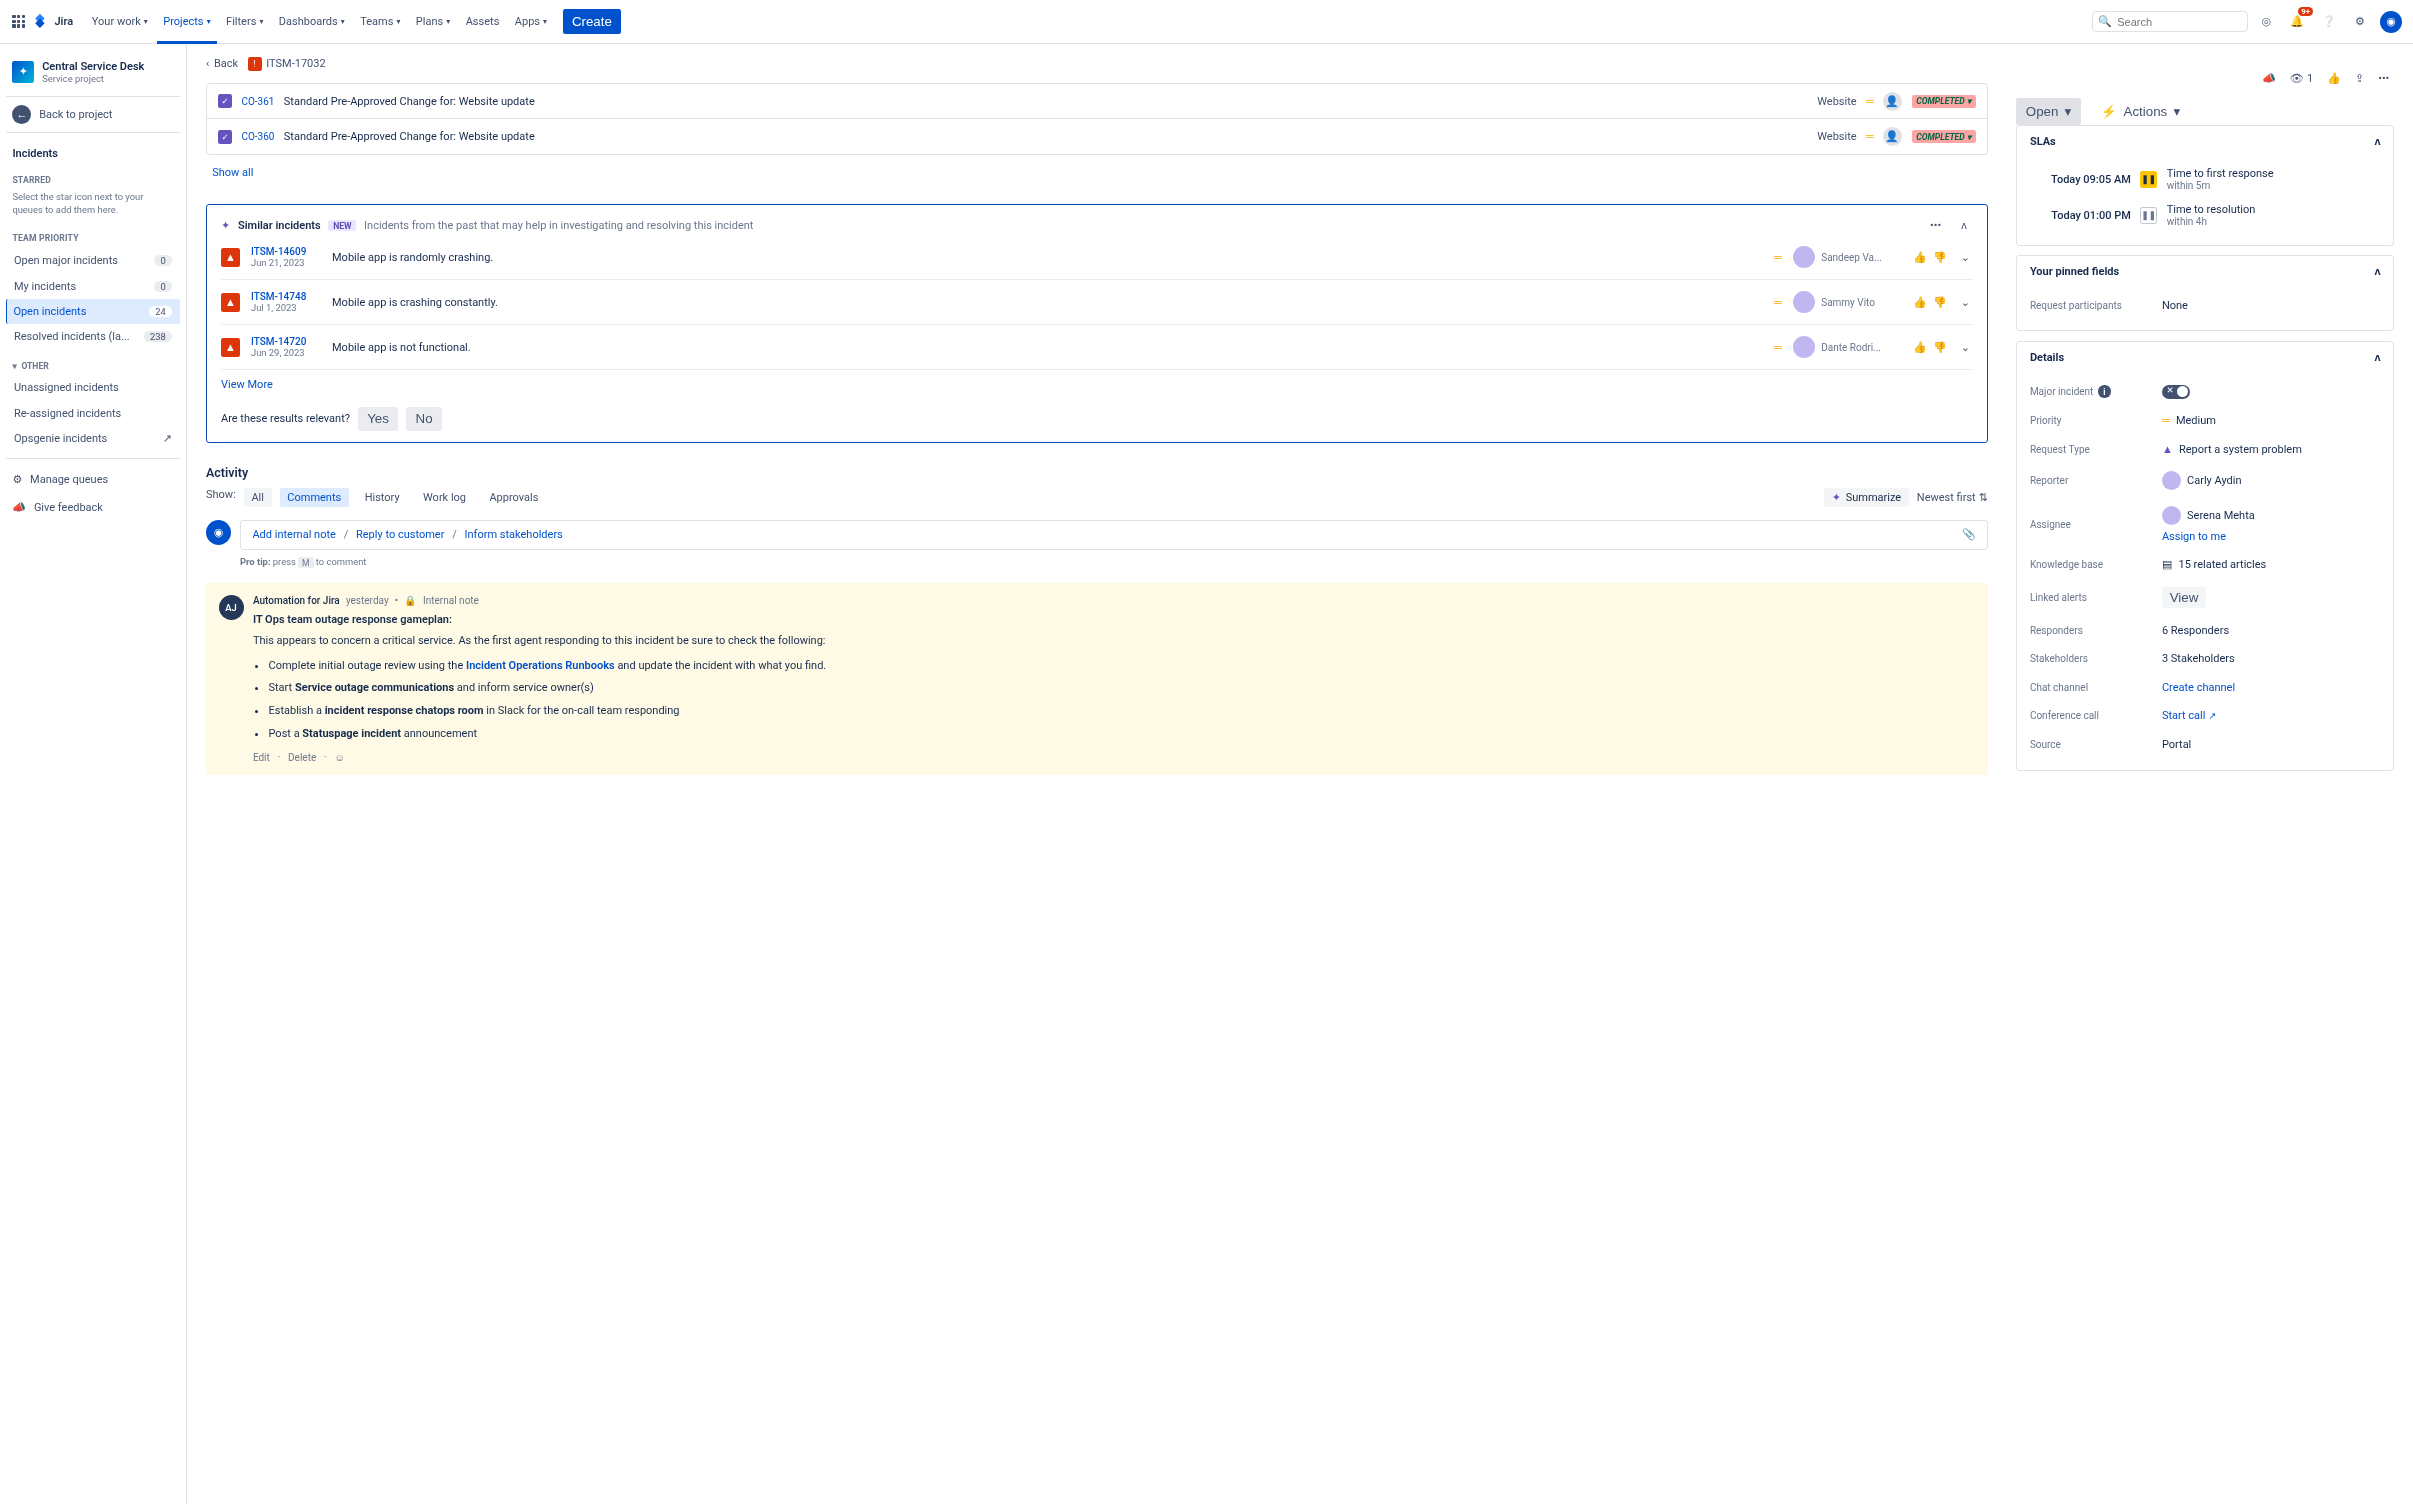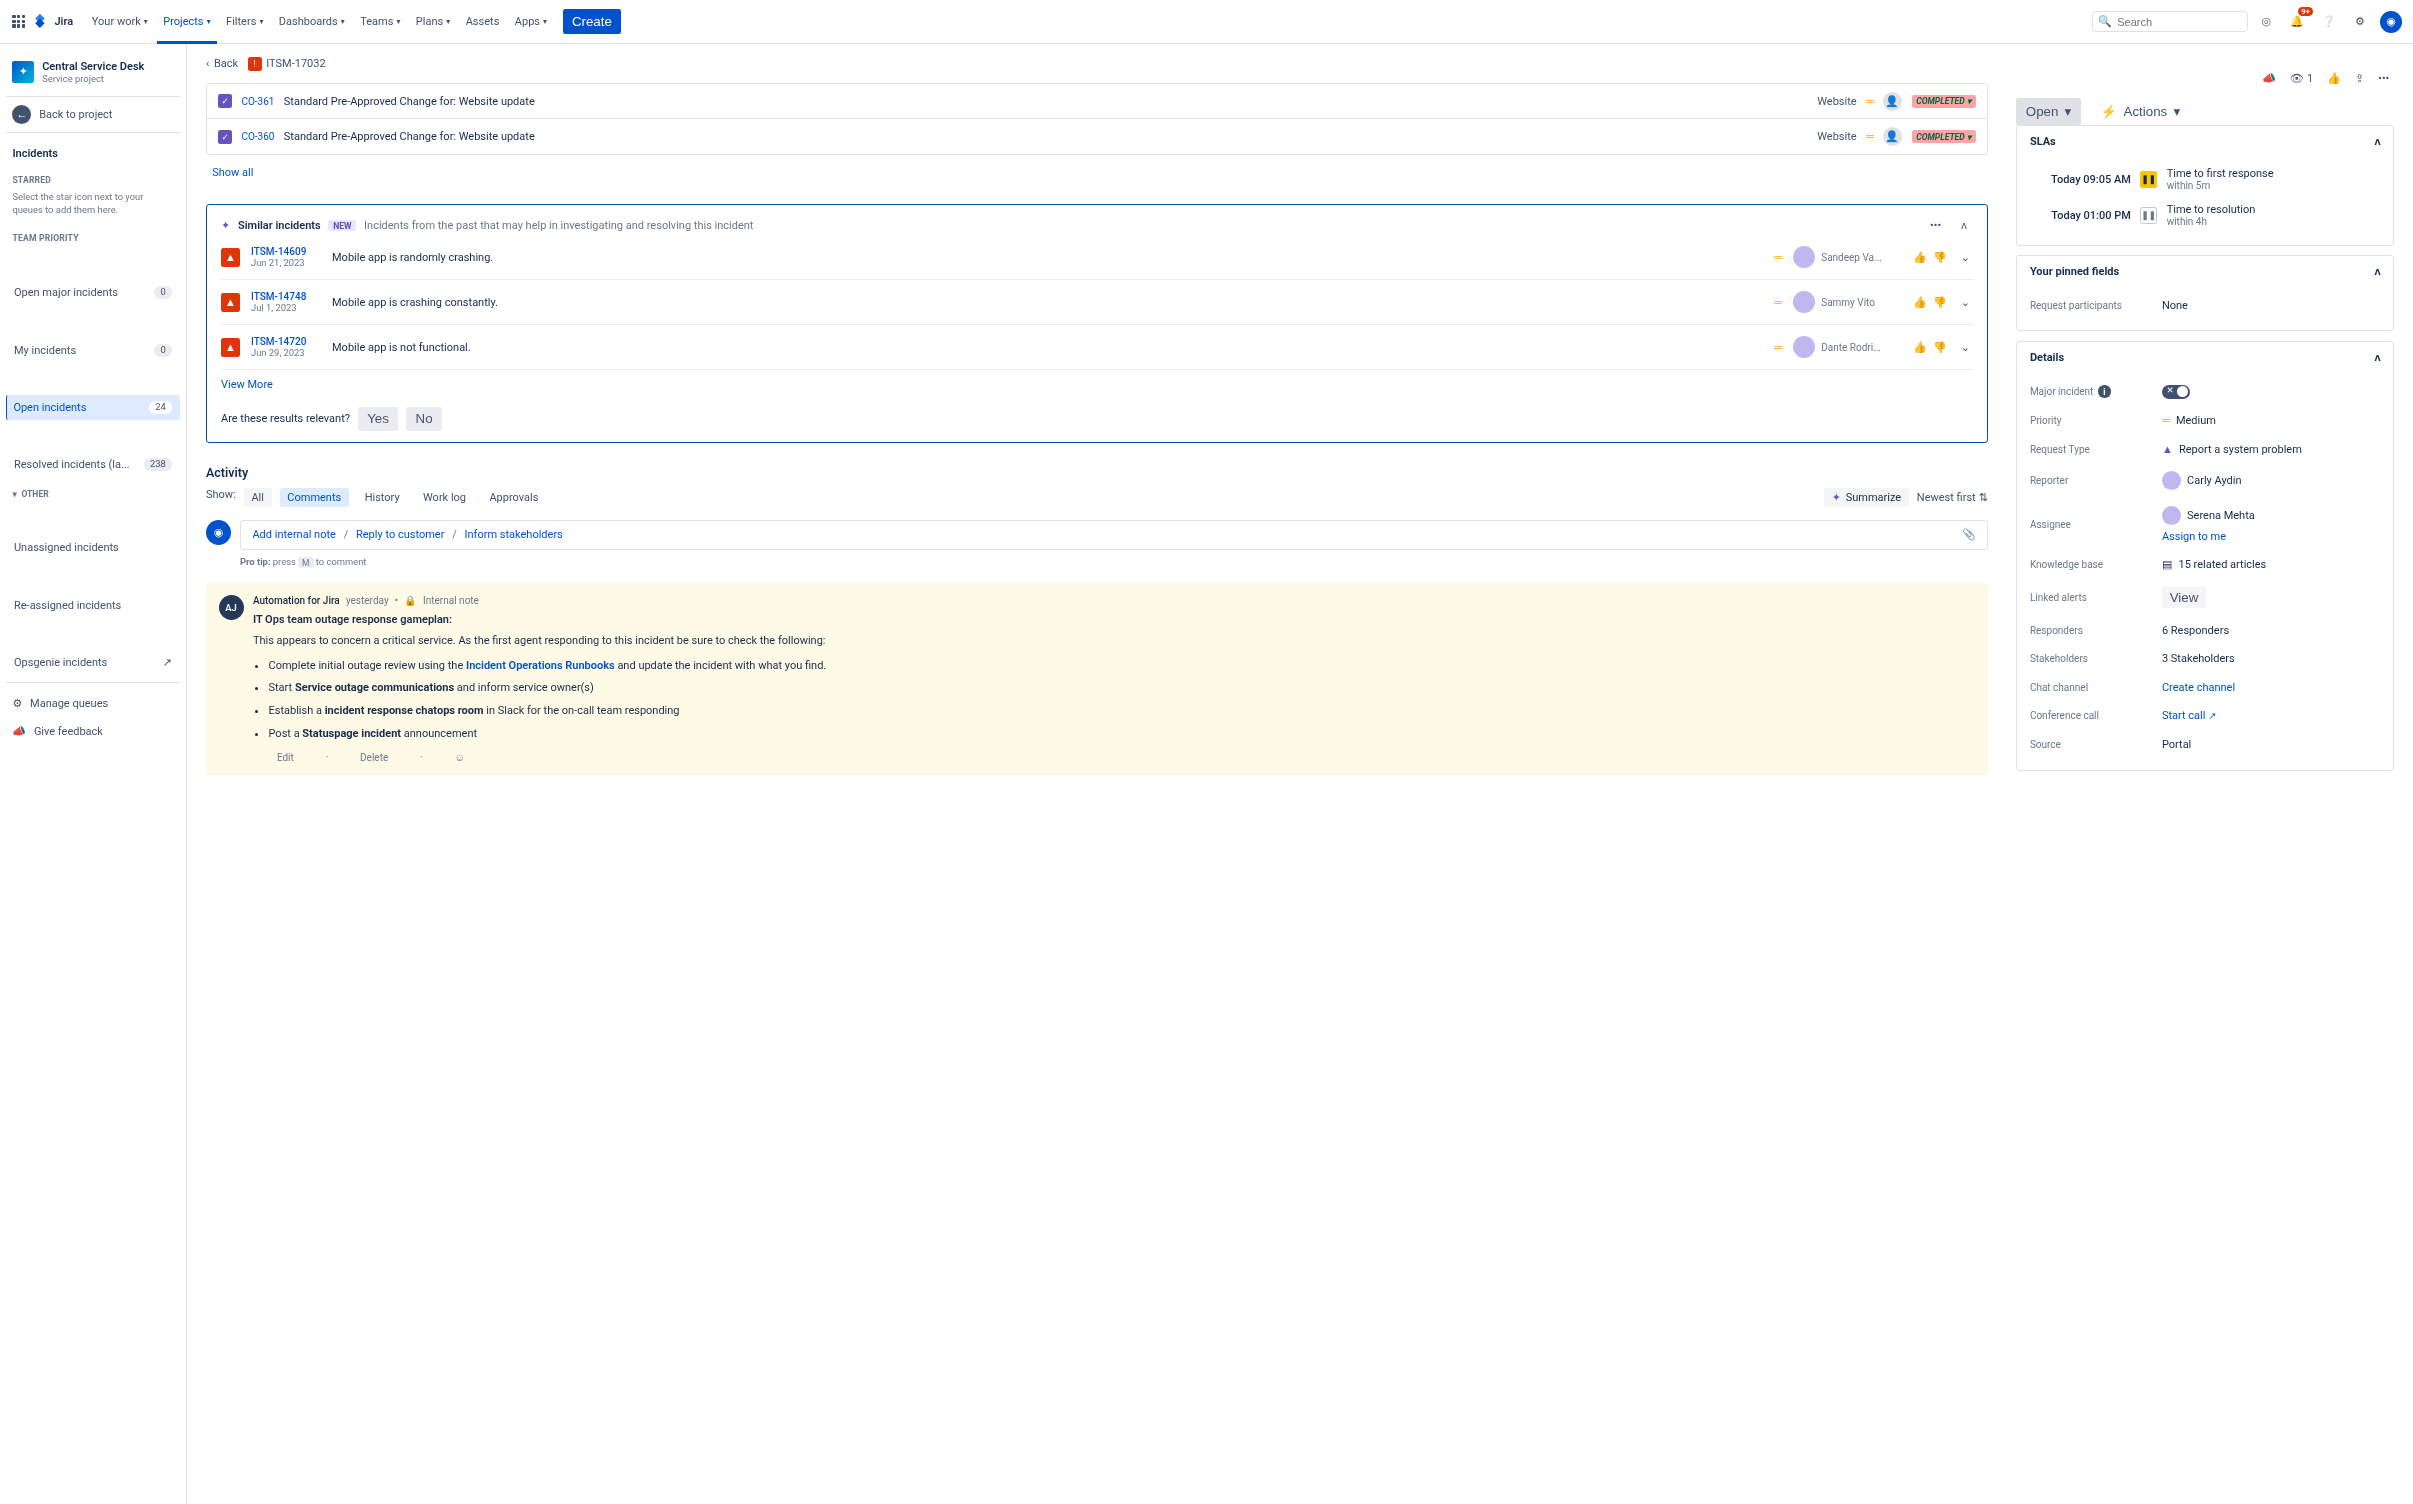--- a/index.html
+++ b/index.html
@@ -34,21 +34,21 @@
 
 .sb-project { display: flex; gap: 7.8px; align-items: center; padding: 6.2px; }
 .sb-project .icon { width: 22px; height: 22px; border-radius: 2.3px; background: linear-gradient(135deg,#0052CC,#00B8D9); display:flex; align-items:center; justify-content:center; color:white; }
 .sb-project .name { font-weight: 600; }
 .sb-project .type { font-size: 9.4px; color: #6B778C; }
 .sb-back { display: flex; align-items: center; gap: 7.8px; padding: 7.8px 6.2px; color: #42526E; cursor: pointer; border-top: 0.8px solid #DFE1E6; border-bottom: 0.8px solid #DFE1E6; margin: 6.2px 0; }
 .sb-back .arrow { width: 19px; height: 19px; border-radius: 50%; background: #42526E; color: #fff; display:flex; align-items:center; justify-content:center; font-size: 11px; }
 .sb-heading { font-weight: 600; padding: 7.8px 6.2px 4.7px; color: #172B4D; }
 .sb-group { font-size: 8.6px; font-weight: 700; color: #6B778C; padding: 11px 6.2px 4.7px; letter-spacing: 0.2px; }
 .sb-hint { font-size: 9.4px; color: #6B778C; padding: 0 6.2px 6.2px; line-height: 1.4; }
-.sb-item { display: flex; justify-content: space-between; padding: 6.2px 7.8px; border-radius: 2.3px; cursor: pointer; color: #42526E; margin-top: 32px; }
+.sb-item { display: flex; justify-content: space-between; align-items: center; padding: 6.2px 7.8px; border-radius: 2.3px; cursor: pointer; color: #42526E; }
 .sb-item.active { background: #DEEBFF; color: #0052CC; border-left: 1.6px solid #0052CC; padding-left: 6.2px; }
 .sb-item .count { background: #EBECF0; border-radius: 6.2px; padding: 0 6.2px; font-size: 9.4px; color: #42526E; min-width:15.6px; text-align:center; }
 .sb-item.active .count { background: #fff; }
 .sb-other-head { display:flex; gap:4.7px; align-items:center; font-size: 8.6px; font-weight: 700; color: #6B778C; padding: 11px 6.2px 4.7px; cursor:pointer; }
 .sb-divider { border-top: 0.8px solid #DFE1E6; margin: 6.2px 0; }
 .sb-action { display:flex; gap:7.8px; align-items:center; padding:7.8px 6.2px; color:#42526E; cursor:pointer; }
 
 
 .crumb-row { display:flex; align-items:center; gap:9.4px; padding: 12.5px 0 6.2px; }
 .crumb-back { display:flex; align-items:center; gap:4.7px; color:#42526E; cursor:pointer; }
@@ -118,21 +118,21 @@
 .comment-item .body { flex:1; }
 .comment-meta { display:flex; align-items:center; gap:6.2px; color:#6B778C; font-size:10px; }
 .comment-meta .author { color:#172B4D; font-weight:500; }
 .comment-meta .lock { color:#6B778C; }
 .comment-meta .internal { color:#6B778C; }
 .comment-title { font-weight:600; margin-top:6.2px; }
 .comment-para { margin-top:7.8px; line-height:1.5; }
 .comment-list { margin:7.8px 0 0 15.6px; }
 .comment-list li { margin-bottom:6.2px; line-height:1.5; }
 .comment-actions { display:flex; gap:7.8px; margin-top:9.4px; color:#6B778C; font-size:10px; }
-.comment-actions span { cursor:pointer;margin-left:24px; }
+.comment-actions span { cursor:pointer; }
 
 
 .rp-top { display:flex; justify-content:flex-end; gap:4.7px; padding:12.5px 0 9.4px; align-items:center; }
 .rp-top .icon-btn { padding:3.1px 4.7px; color:#42526E; cursor:pointer; display:flex; align-items:center; gap:3.1px; }
 .rp-status-row { display:flex; align-items:center; gap:18px; margin-bottom:0; }
 .rp-status-btn { background:#DFE1E6; border:none; padding:6.2px 9.4px; border-radius:2.3px; font-weight:500; display:flex; align-items:center; gap:6.2px; cursor:pointer; color:#42526E; }
 .rp-actions-btn { background:transparent; border:none; padding:6.2px 3.1px; display:flex; align-items:center; gap:6.2px; cursor:pointer; color:#42526E; font-weight:500; }
 .rp-actions-btn .bolt { font-size:12.5px; }
 
 .rp-card { border:0.8px solid #DFE1E6; border-radius:3.1px; margin-bottom:9.4px; }

